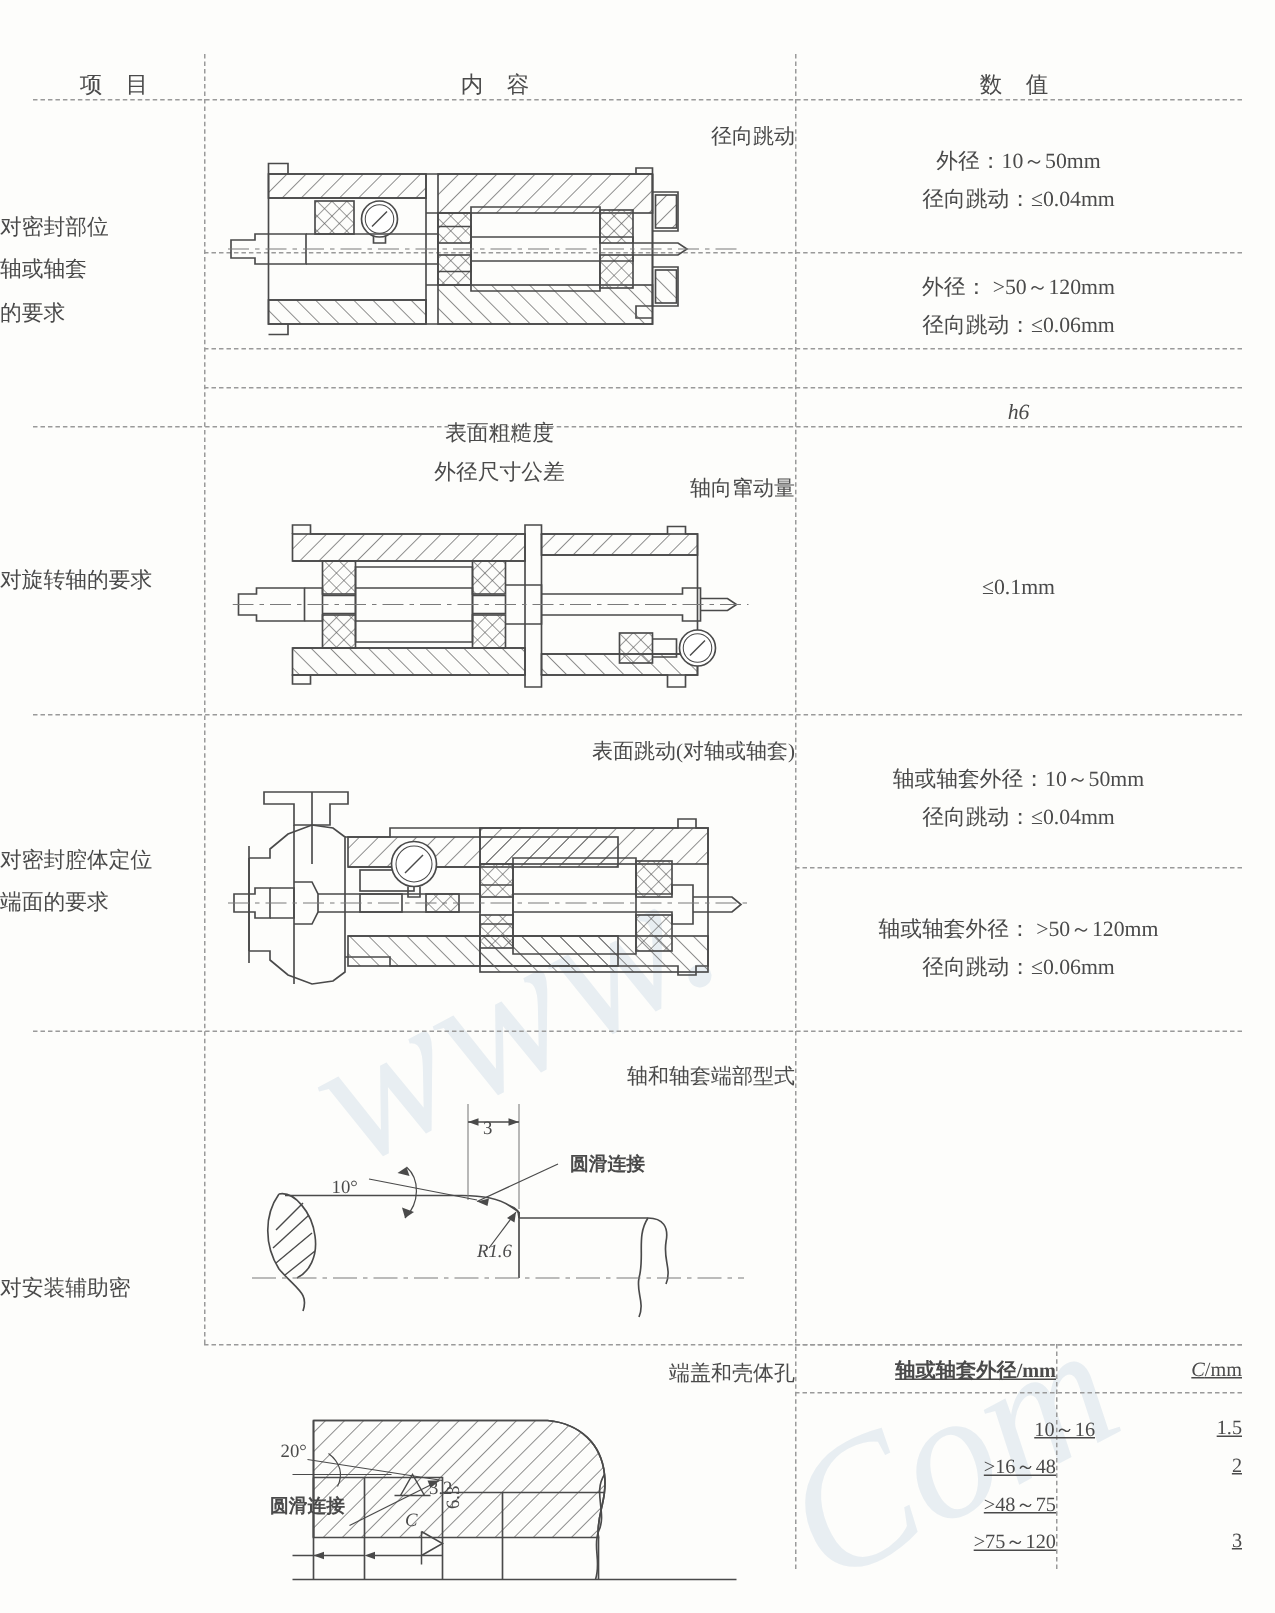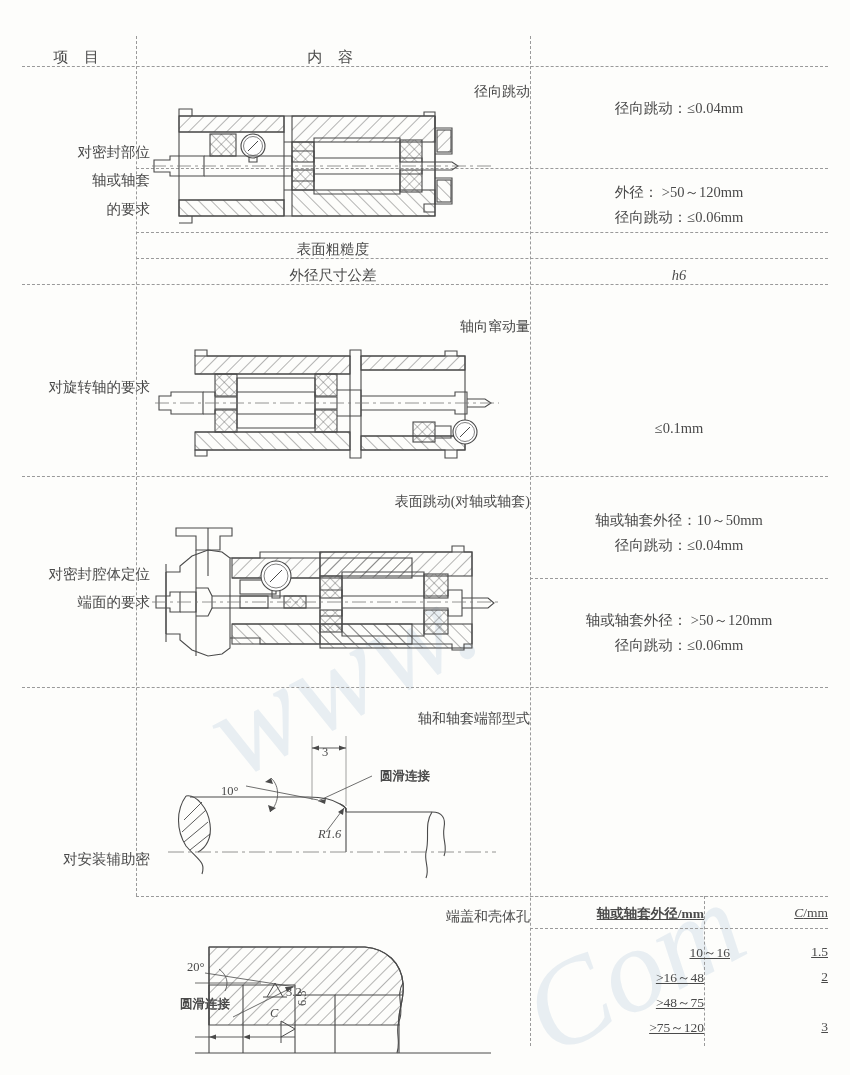--- a/index.html
+++ b/index.html
@@ -27,24 +27,24 @@
   .wm1{left:200px;top:600px;font-size:130px;transform:rotate(-28deg);}
   .wm2{left:520px;top:900px;font-size:120px;transform:rotate(-28deg);}
 
   
   .hline{position:absolute;height:0;border-top:1px dashed #9a9a9a;z-index:2;}
   .vline{position:absolute;width:0;border-left:1px dashed #9a9a9a;z-index:2;}
 
   
   .cell{position:absolute;z-index:4;text-align:center;line-height:1.75;}
   .hdr{font-size:15px;letter-spacing:6px;font-weight:400;}
-  .cn{font-size:14.5px;}
+  .cn{font-size:14.5px;margin-top:40px;}
   .val{font-size:14.5px;}
   .cap{font-size:14px;text-align:right;}
-  .rowlabel{font-size:14.5px;line-height:1.95;text-align:right;width:150px;}
+  .rowlabel{font-size:14.5px;line-height:1.95;text-align:left;width:150px;}
   .lbl{position:absolute;z-index:6;font-size:12.5px;}
   .lbl-b{font-weight:bold;}
   .ital{font-style:italic;}
 
   
   .subtab{position:absolute;z-index:4;font-size:13.5px;text-align:right;text-decoration:underline;}
 
   svg{display:block;}
   .dg{position:absolute;z-index:5;}
 </style>
@@ -64,20 +64,21 @@
   <div class="hline" style="left:136px;top:168px;width:692px;"></div>
   <div class="hline" style="left:136px;top:232px;width:692px;"></div>
   <div class="hline" style="left:136px;top:258px;width:692px;"></div>
   <div class="hline" style="left:530px;top:578px;width:298px;"></div>
 
   <div class="vline" style="left:136px;top:36px;height:860px;"></div>
   <div class="vline" style="left:530px;top:36px;height:1010px;"></div>
 
   <div class="cell hdr" style="left:22px;top:44px;width:114px;">项  目</div>
   <div class="cell hdr" style="left:136px;top:44px;width:394px;">内    容</div>
+  <div class="cell hdr" style="left:530px;top:44px;width:298px;">数    值</div>
 
   <div class="cell rowlabel" style="left:0px;top:138px;">
     <div>对密封部位</div>
     <div>轴或轴套</div>
     <div>的要求</div>
   </div>
 
   <div class="cell cap" style="left:136px;top:80px;width:394px;">径向跳动</div>
 
   <div class="dg" style="left:152px;top:104px;">
@@ -133,20 +134,21 @@
       <path d="M283 24 L300 24 L300 50 L283 50 M283 74 L300 74 L300 100 L283 100"></path>
       <rect x="285" y="26" width="14" height="22" fill="url(#h1)"></rect>
       <rect x="285" y="76" width="14" height="22" fill="url(#h2)"></rect>
 
       <line x1="0" y1="62" x2="340" y2="62" stroke="#7a7a7a" stroke-width="0.8" stroke-dasharray="14,4,3,4"></line>
     </g>
   </svg>
   </div>
 
   <div class="cell val" style="left:530px;top:96px;width:298px;">
+    <div>外径：10～50mm</div>
     <div>径向跳动：≤0.04mm</div>
   </div>
   <div class="cell val" style="left:530px;top:180px;width:298px;">
     <div>外径： &gt;50～120mm</div>
     <div>径向跳动：≤0.06mm</div>
   </div>
 
   <div class="cell cn" style="left:136px;top:237px;width:394px;">表面粗糙度</div>
   <div class="cell cn" style="left:136px;top:263px;width:394px;">外径尺寸公差</div>
   <div class="cell val ital" style="left:530px;top:263px;width:298px;">h6</div>
@@ -189,21 +191,21 @@
       <path d="M280 84 L296 84 L296 96 L280 96"></path>
       <circle cx="310" cy="90" r="12" fill="#fff" stroke="#4a4a4a" stroke-width="1.1"></circle>
       <circle cx="310" cy="90" r="9.5" fill="none" stroke="#4a4a4a" stroke-width="0.7"></circle>
       <line x1="305" y1="95" x2="315" y2="85" stroke="#4a4a4a" stroke-width="1"></line>
 
       <line x1="0" y1="61" x2="344" y2="61" stroke="#7a7a7a" stroke-width="0.8" stroke-dasharray="14,4,3,4"></line>
     </g>
   </svg>
   </div>
 
-  <div class="cell val" style="left:530px;top:380px;width:298px;margin-top:36px;">
+  <div class="cell val" style="left:530px;top:380px;width:298px;">
     <div>≤0.1mm</div>
   </div>
 
   <div class="cell rowlabel" style="left:0px;top:560px;">
     <div>对密封腔体定位</div>
     <div>端面的要求</div>
   </div>
 
   <div class="cell cap" style="left:136px;top:490px;width:394px;">表面跳动(对轴或轴套)</div>
 

